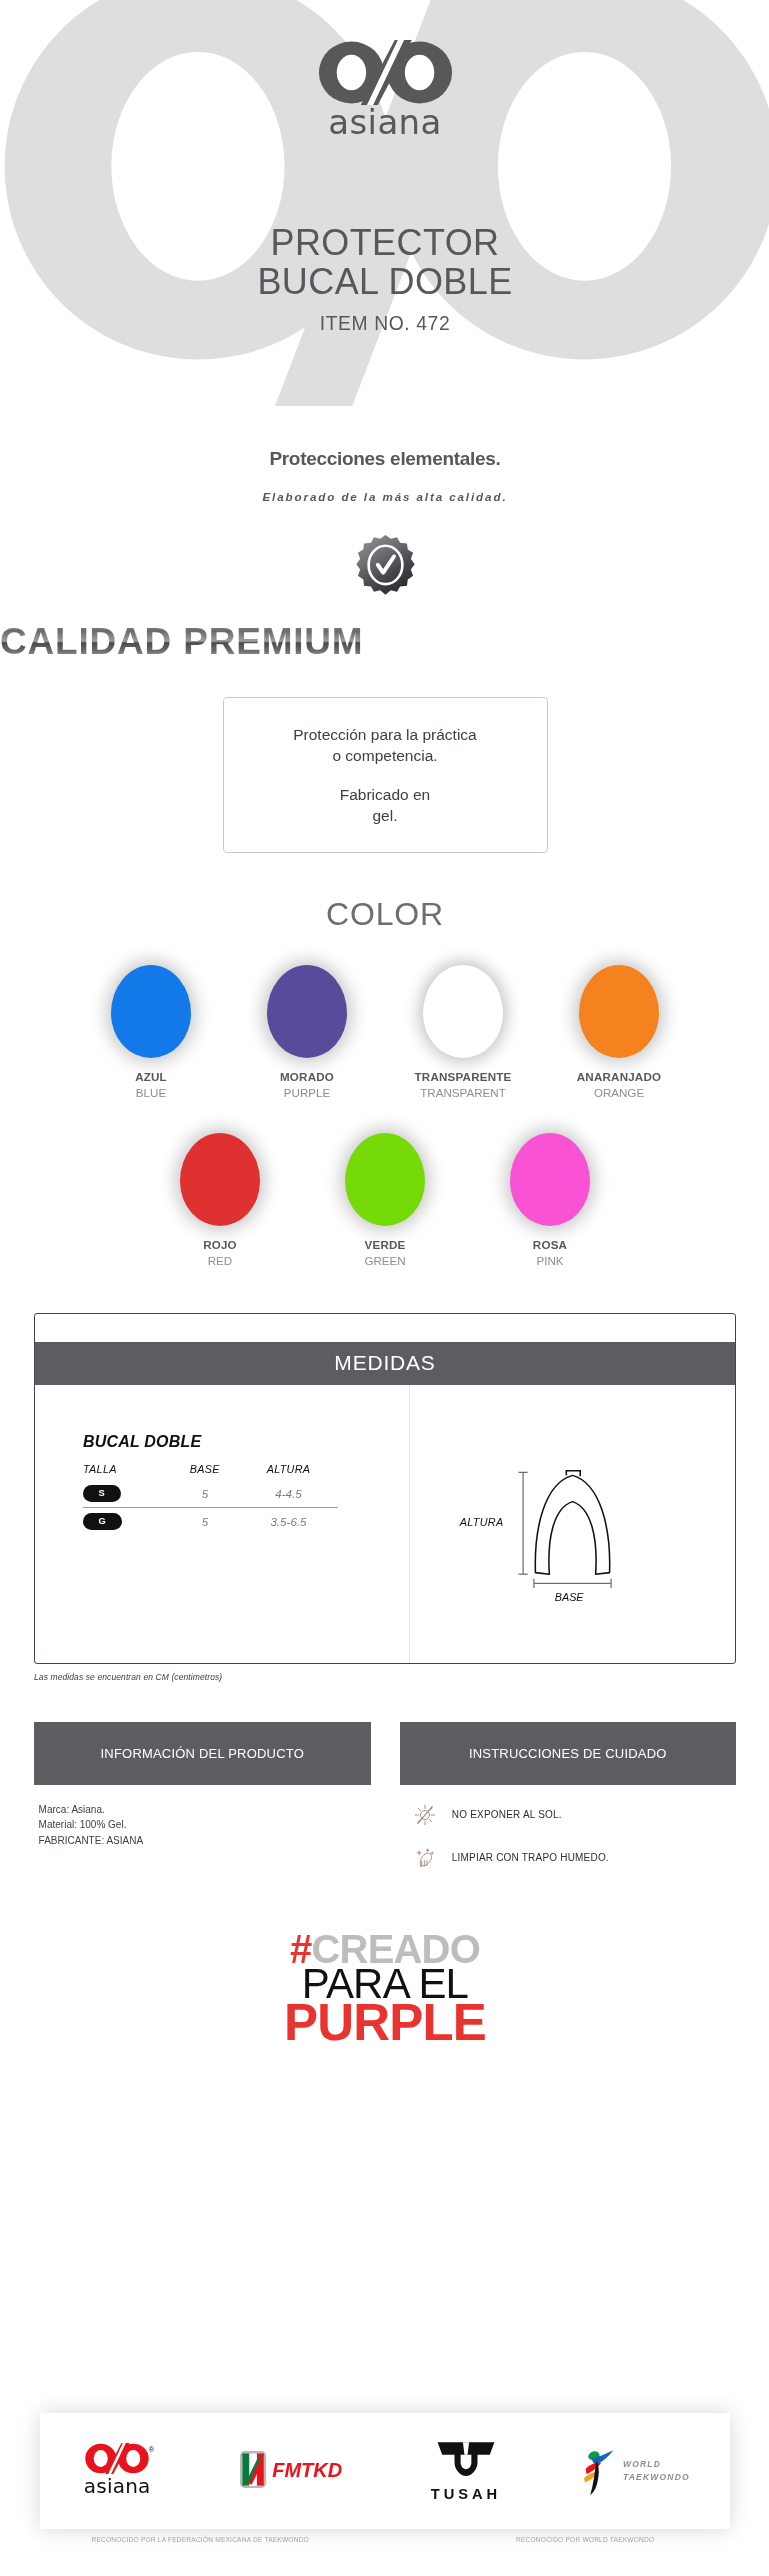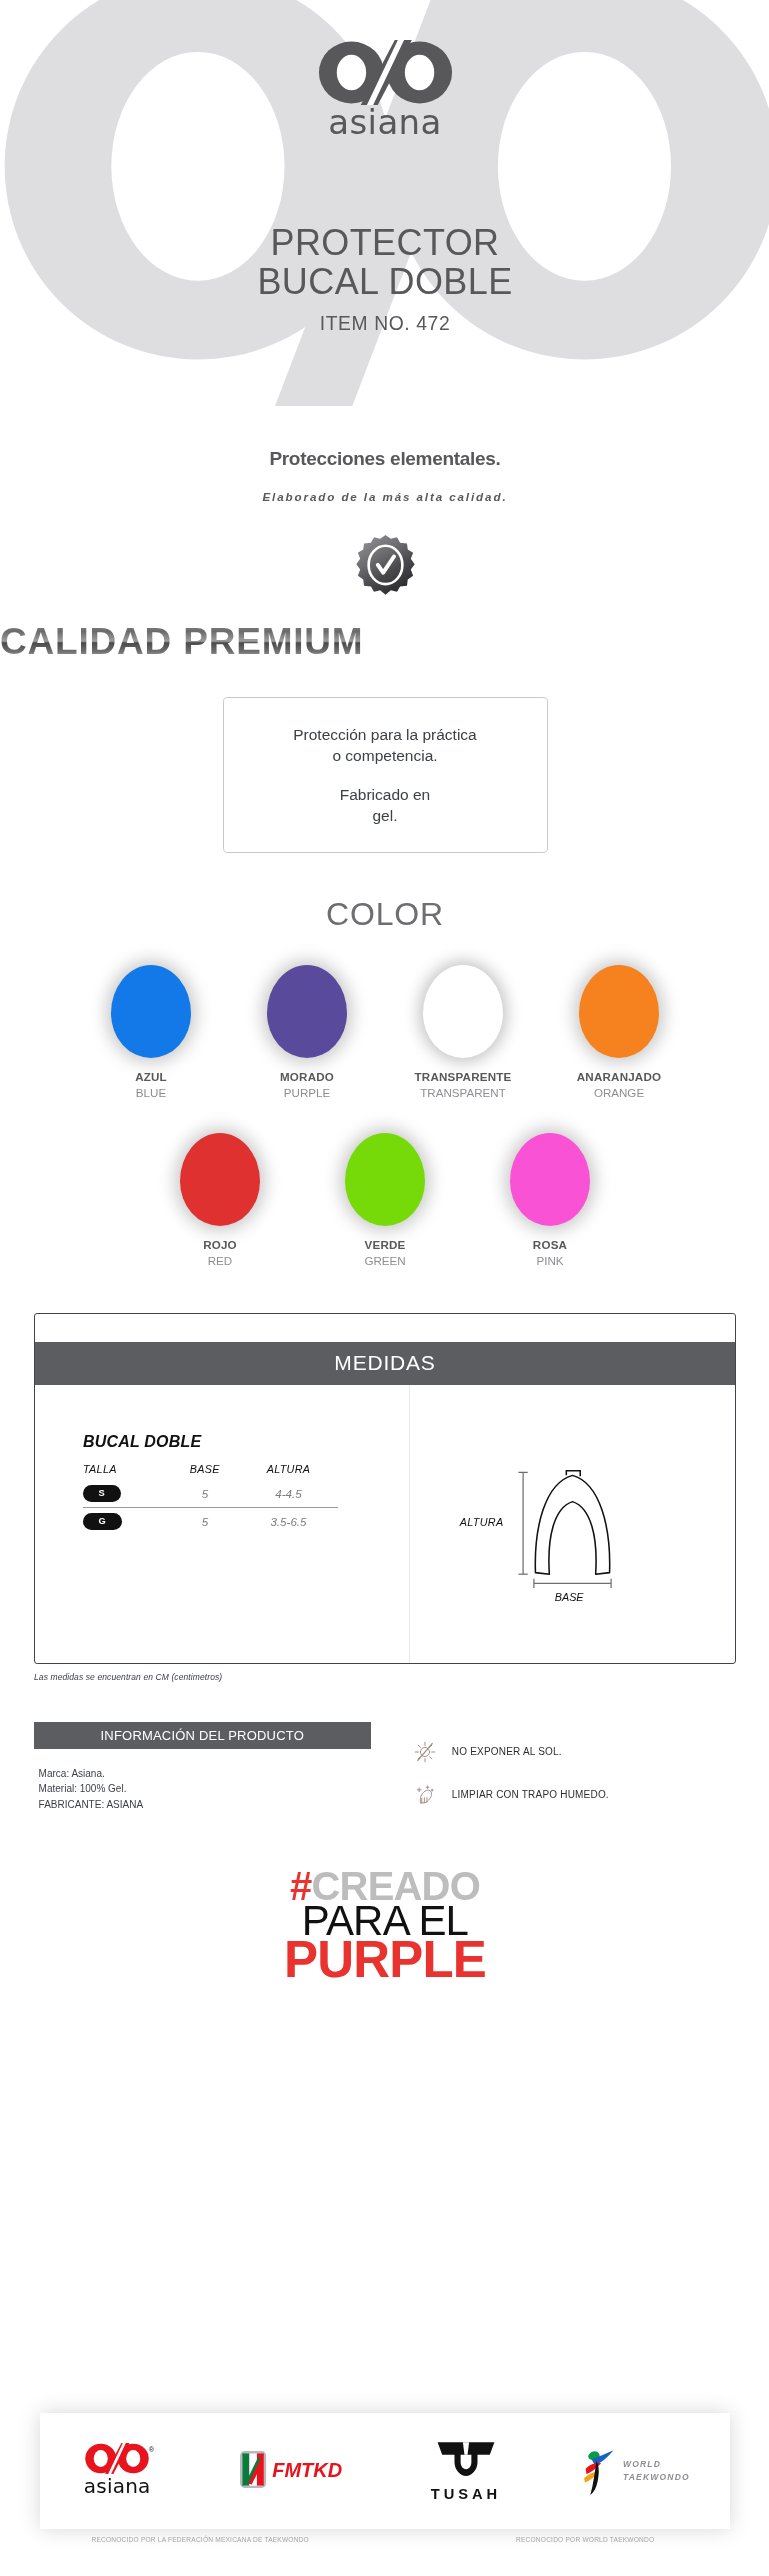--- a/index.html
+++ b/index.html
@@ -247,21 +247,21 @@
     width:702px;
     margin:40px auto 0;
     display:flex;
     gap:29px;
   }
   .panel { flex:1; }
   .panel-head {
     background:#5b5d61;
     color:#fff;
     text-align:center;
-    padding:6px 0;
+    padding:24px 0;
     font-size:13px;
     font-weight:400;
     letter-spacing:0.2px;
   }
   .panel-body { padding:17px 6.2px 0 4.6px; }
   .info-line {
     font-size:10px;
     color:#3c4047;
     line-height:1.55;
   }
@@ -533,20 +533,21 @@
   <div class="panel">
     <div class="panel-head">INFORMACIÓN DEL PRODUCTO</div>
     <div class="panel-body">
       <div class="info-line">Marca: Asiana.</div>
       <div class="info-line">Material: 100% Gel.</div>
       <div class="info-line">FABRICANTE: ASIANA</div>
     </div>
   </div>
 
   <div class="panel">
+    <div class="panel-head">INSTRUCCIONES DE CUIDADO</div>
     <div class="panel-body">
       <div class="care-row">
         <svg class="care-icon" viewBox="0 0 40 40">
           <g fill="none" stroke="#a58b86" stroke-width="1.5" stroke-linecap="round">
             <circle cx="20" cy="20" r="7"></circle>
             <path d="M20,5 L20,10"></path>
               <path d="M20,30 L20,35"></path>
             <path d="M5,20 L10,20"></path>
               <path d="M30,20 L35,20"></path>
             <path d="M9.5,9.5 L13,13"></path>

